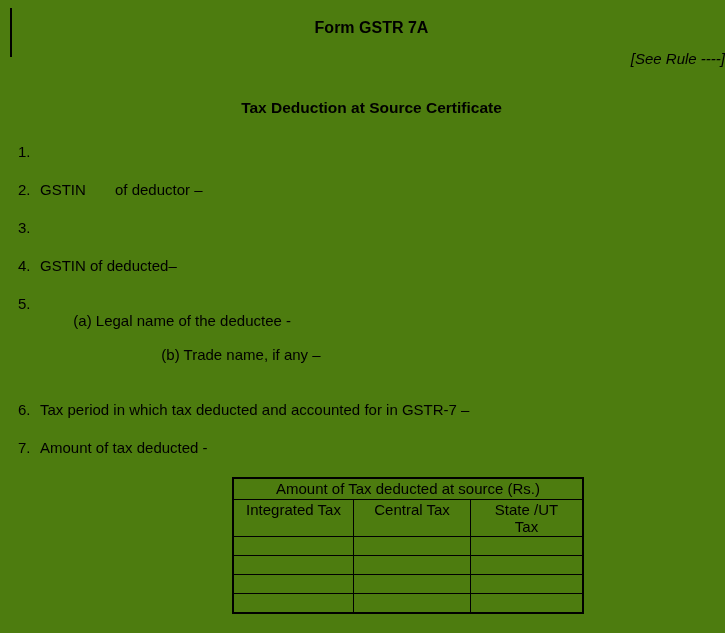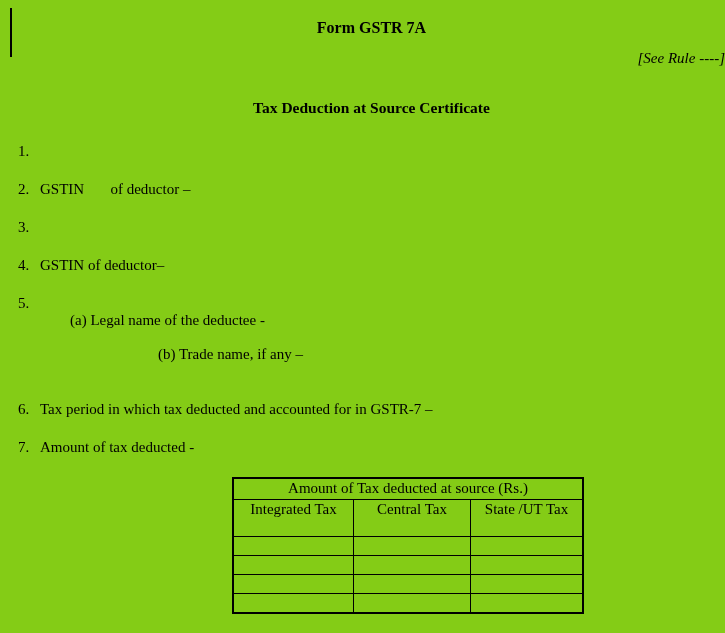--- a/index.html
+++ b/index.html
@@ -1,22 +1,22 @@
 <!DOCTYPE html>
 <html><head>
 <meta charset="utf-8">
 <style>
   html, body { margin: 0; padding: 0; background: #ffffff; }
   .page {
     position: relative;
     width: 725px;
     height: 633px;
-    background: #84cc16;
+    background: #4d7c0f;
     overflow: hidden;
-    font-family: Liberation Serif, serif;
+    font-family: Liberation Sans, sans-serif;
     color: #000000;
     font-size: 15px;
   }
   .stray-mark {
     position: absolute;
     left: 10px;
     top: 8px;
     width: 2px;
     height: 49px;
     background: #000000;
@@ -111,21 +111,21 @@
       <span class="item-no">2.</span>
       <span class="item-text">GSTIN       of deductor –</span>
     </div>
 
     <div class="item">
       <span class="item-no">3.</span>
     </div>
 
     <div class="item">
       <span class="item-no">4.</span>
-      <span class="item-text">GSTIN of deductor–</span>
+      <span class="item-text">GSTIN of deducted–</span>
     </div>
 
     <div class="item">
       <span class="item-no">5.</span>
       <span class="item-text">
         <span>(a) Legal name of the deductee -</span><br>
         <span class="item-subline">(b) Trade name, if any –</span>
       </span>
     </div>
 

